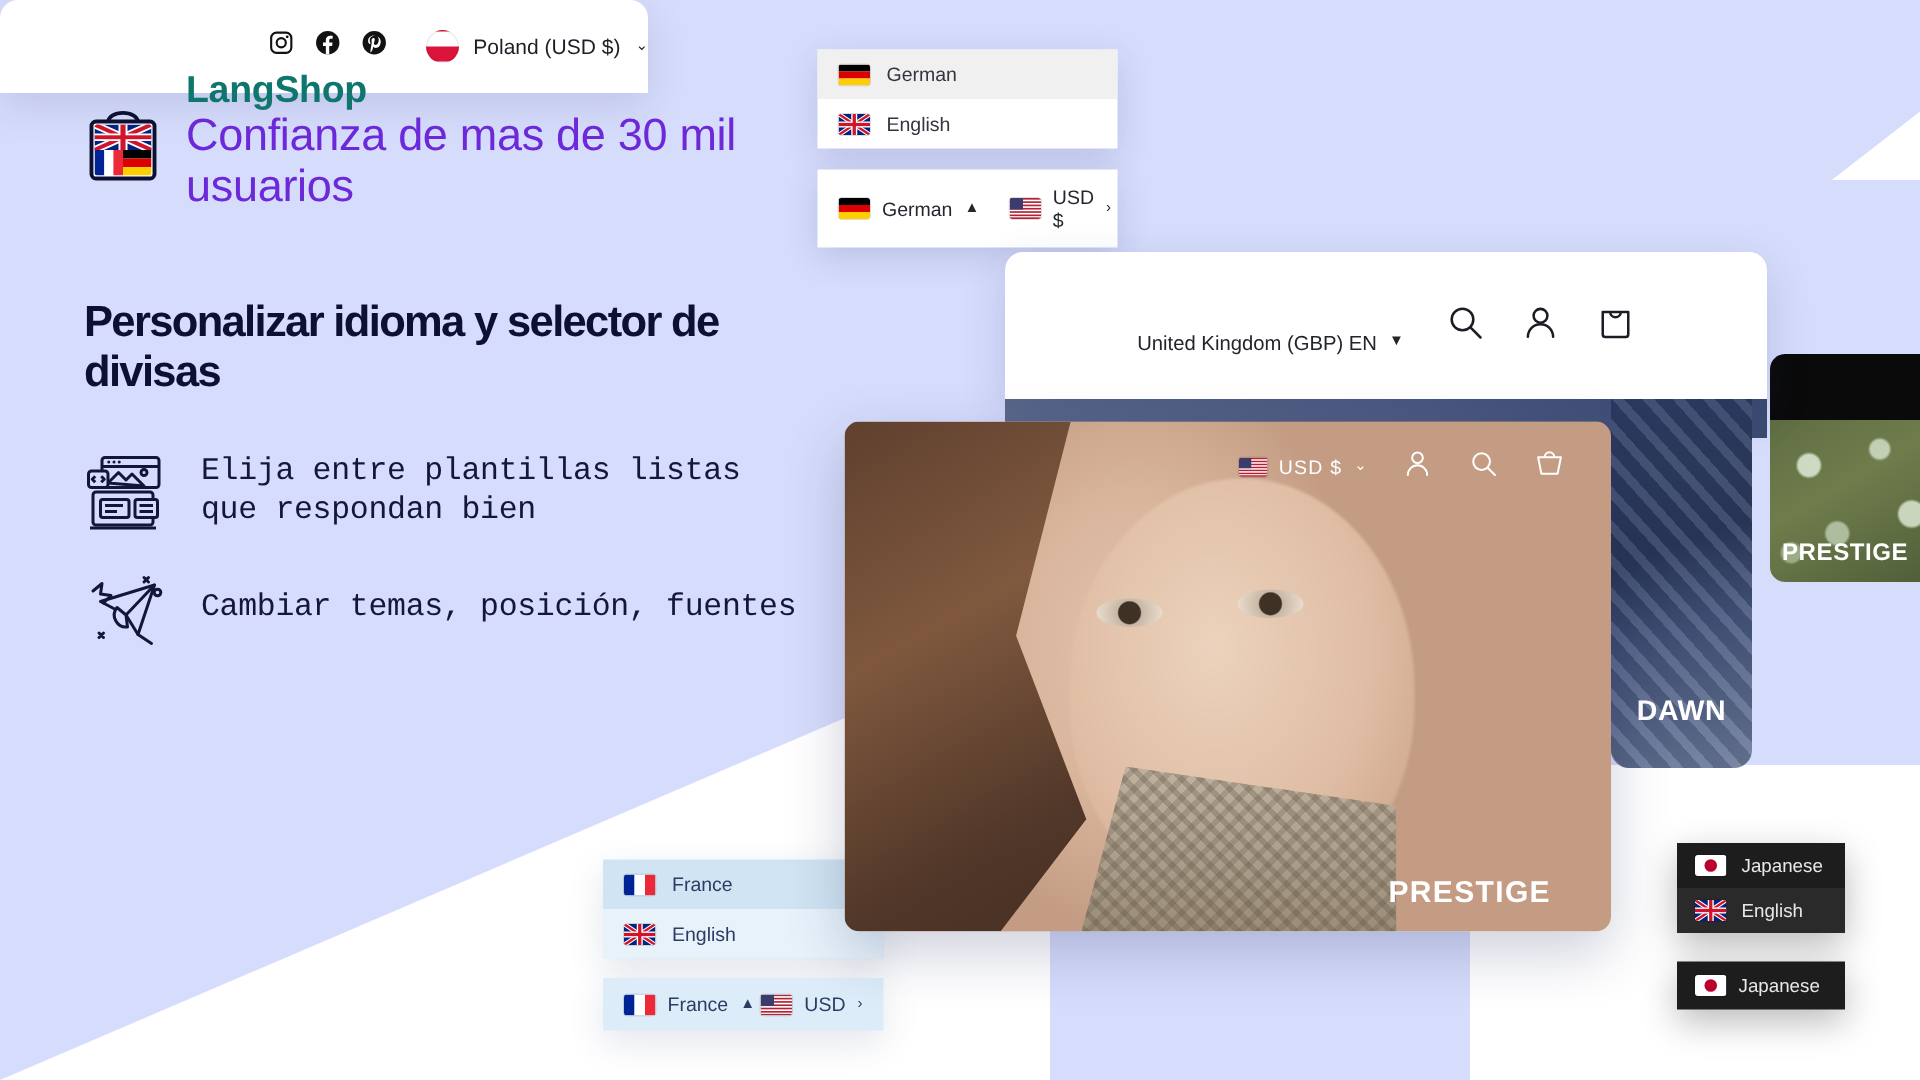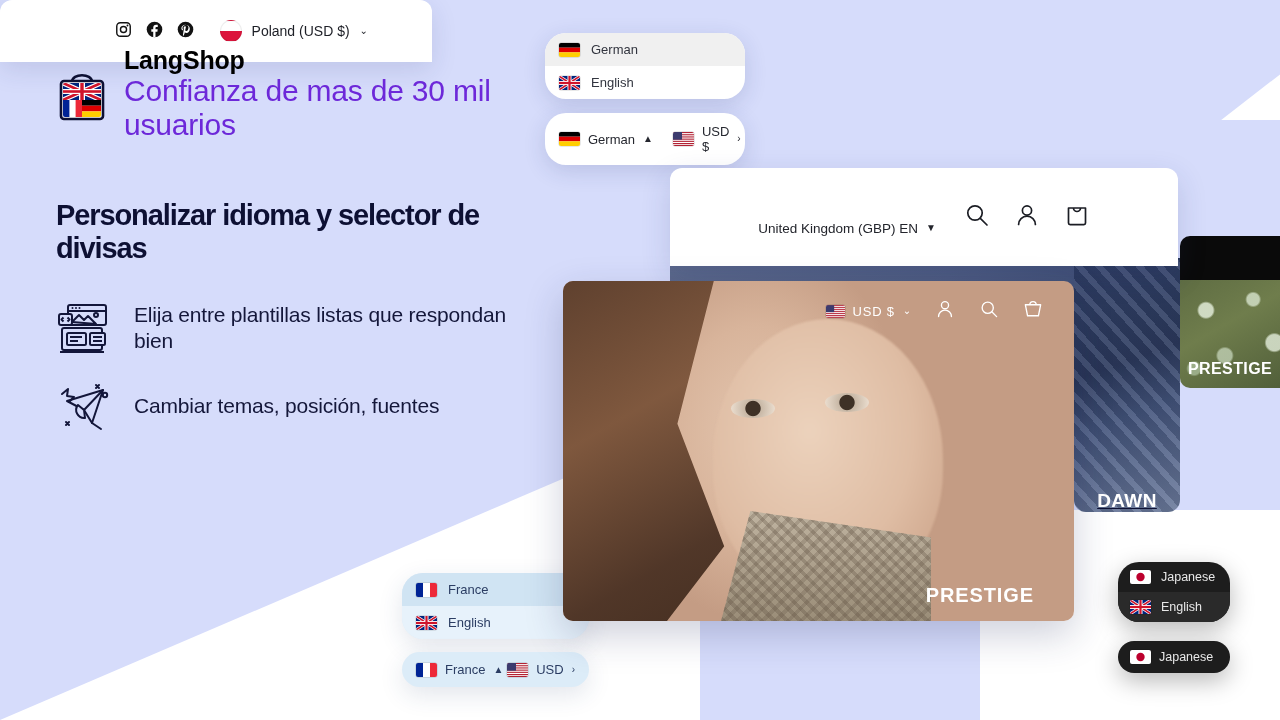--- a/index.html
+++ b/index.html
@@ -30,42 +30,43 @@
   }
 
   
   .left-col {
     position: absolute; left: 56px; top: 46px; width: 520px; z-index: 5;
   }
   .brand-row { display: flex; align-items: center; gap: 16px; }
   .brand-logo { width: 52px; height: 60px; flex: none; position: relative; }
   .brand-text { line-height: 1.12; }
   .brand-name {
-    font-size: 25px; font-weight: 700; letter-spacing: -0.2px; color: #000000;
+    font-size: 25px; font-weight: 700; letter-spacing: -0.2px; color: #0f766e;
   }
   .brand-tag {
     font-size: 30px; font-weight: 400; color: #6d28d9; letter-spacing: -0.2px;
   }
 
   .headline {
     margin-top: 58px;
     font-size: 29px; font-weight: 700; line-height: 1.12;
     letter-spacing: -1.1px; color: #0d1033;
   }
 
   .features { margin-top: 36px; display: flex; flex-direction: column; gap: 22px; }
   .feature { display: flex; align-items: center; gap: 22px; }
   .feature-icon { width: 56px; height: 56px; flex: none; }
   .feature-text {
     font-size: 21px; line-height: 1.26; color: #14173a; letter-spacing: -0.2px;
     max-width: 400px;
-  }
-
-  
-  .card { position: absolute; border-radius: 21px; overflow: hidden; z-index: 6; }
+    font-family: Liberation Mono, monospace;
+  }
+
+  
+  .card { position: absolute; border-radius: 0; overflow: hidden; z-index: 6; }
 
   
   .german-panel {
     left: 545px; top: 33px; width: 200px;
     background: #ffffff;
     box-shadow: 0 6px 22px rgba(40,50,110,.16);
   }
   .german-panel .opt {
     display: flex; align-items: center; gap: 11px;
     padding: 9px 14px; font-size: 13px; color: #32353f;
@@ -79,21 +80,21 @@
   }
   .german-bar .grp { display: flex; align-items: center; gap: 8px; }
   .german-bar .sep { flex: 1; }
 
   
   .poland-card {
     left: 772px; top: 98px; width: 432px; height: 62px;
     background: #ffffff; border-radius: 12px 12px 0 0;
     box-shadow: 0 8px 26px rgba(40,50,110,.13);
     display: flex; align-items: center; justify-content: flex-end;
-    padding-right: 64px; gap: 26px; z-index: 4;
+    gap: 26px; z-index: 4;
   }
   .social { display: flex; align-items: center; gap: 14px; }
   .poland-sel {
     display: flex; align-items: center; gap: 10px;
     font-size: 14px; color: #1d1f26;
   }
   .flag-circle {
     width: 22px; height: 22px; border-radius: 50%; overflow: hidden;
     flex: none; border: 1px solid rgba(0,0,0,.07);
     background: linear-gradient(#ffffff 0 50%, #dc143c 50% 100%);
@@ -105,29 +106,28 @@
     background: #ffffff; border-radius: 12px 12px 0 0;
     box-shadow: 0 10px 30px rgba(40,50,110,.16);
     display: flex; align-items: center; justify-content: center; gap: 28px;
     z-index: 7;
   }
   .uk-sel { display: flex; align-items: center; gap: 8px; font-size: 13.5px; color: #23252c; margin-top: 22px; }
   .uk-icons { display: flex; align-items: center; gap: 24px; }
 
   
   .dawn-card {
-    left: 1074px; top: 258px; width: 106px; height: 254px;
+    left: 1074px; top: 258px; width: 94px; height: 254px;
     border-radius: 0 0 12px 12px; z-index: 5;
     background:
       repeating-linear-gradient(48deg,
         rgba(255,255,255,.10) 0 6px, rgba(0,0,0,.10) 6px 15px),
       linear-gradient(160deg,#33436b 0%, #2c3a5e 42%, #44557d 62%, #6c7b9c 100%);
     display: flex; align-items: flex-end; justify-content: center;
-    padding-bottom: 0;
-    text-decoration: underline;
+    padding-bottom: 26px;
   }
   .dawn-label {
     font-size: 19px; font-weight: 700; color: #ffffff; letter-spacing: .4px;
   }
   .blue-strip {
     left: 670px; top: 258px; width: 508px; height: 34px; z-index: 4;
     background: linear-gradient(96deg,#5d6a8c 0%,#4f5d82 55%,#3b4a70 100%);
     border-radius: 0;
   }
 

